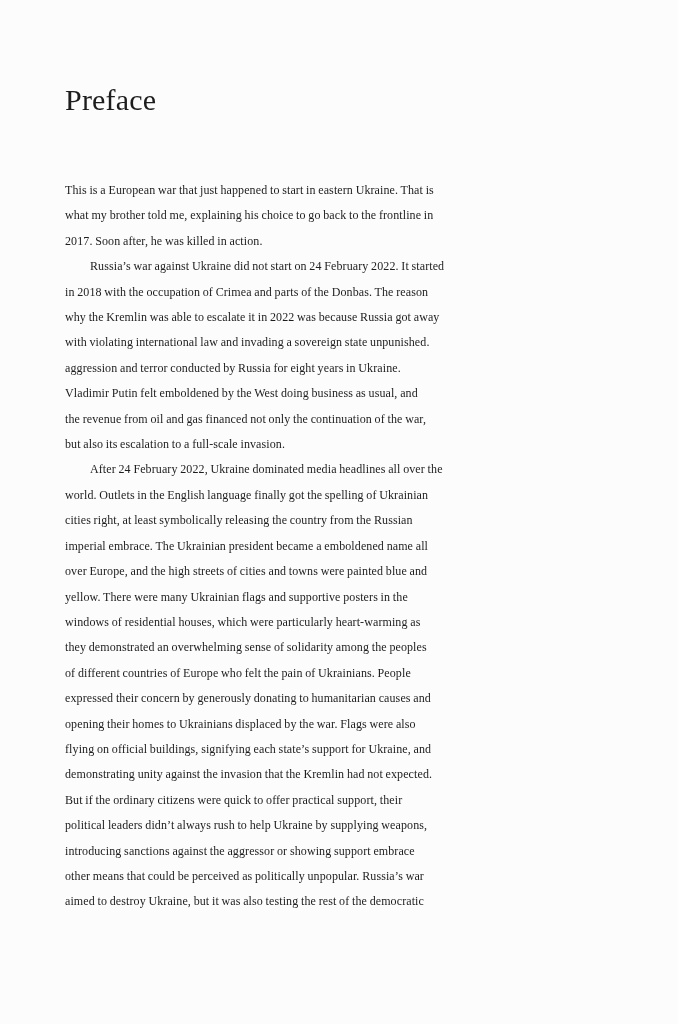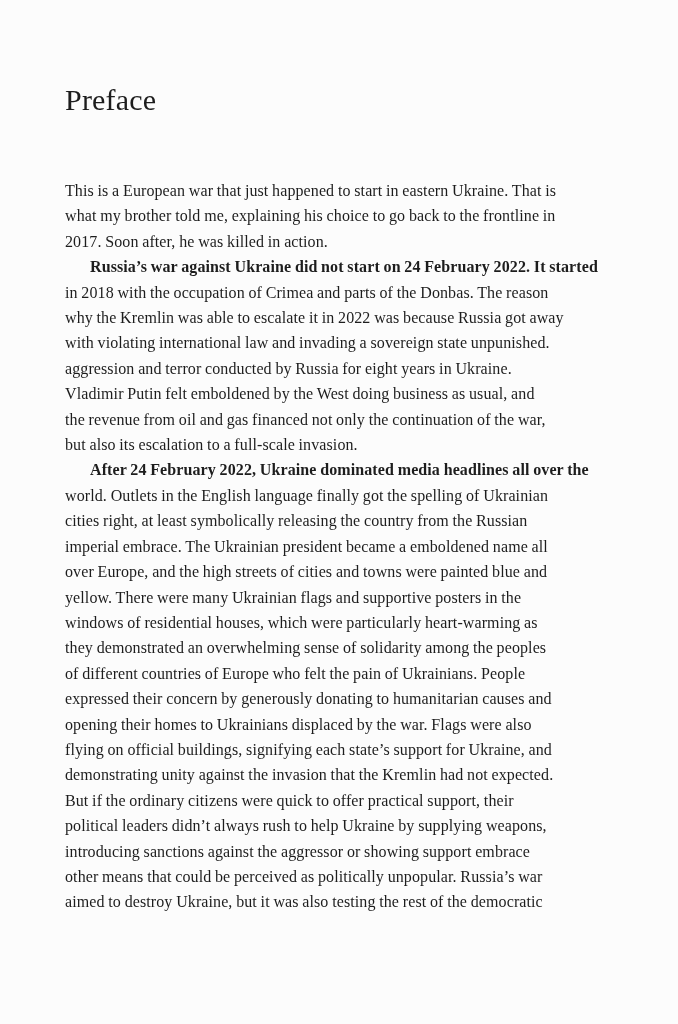--- a/index.html
+++ b/index.html
@@ -21,31 +21,30 @@
   }
   .page-title {
     margin: 0;
     font-size: 30px;
     line-height: 30px;
     font-weight: 400;
     letter-spacing: 0.2px;
   }
   .body-text {
     margin-top: 63px;
-    font-size: 16px;
+    font-size: 12px;
     line-height: 25.4px;
     letter-spacing: 0.1px;
     word-spacing: -0.4px;
   }
   .paragraph {
     margin: 0;
   }
   .paragraph.indent .line:first-child {
     text-indent: 25px;
-    font-weight: bold;
   }
   .line {
     white-space: nowrap;
   }
 </style>
 </head>
 <body style="background: rgb(252, 252, 252); color: rgb(29, 29, 29);">
 
 <div class="page">
   <h1 class="page-title">Preface</h1>

